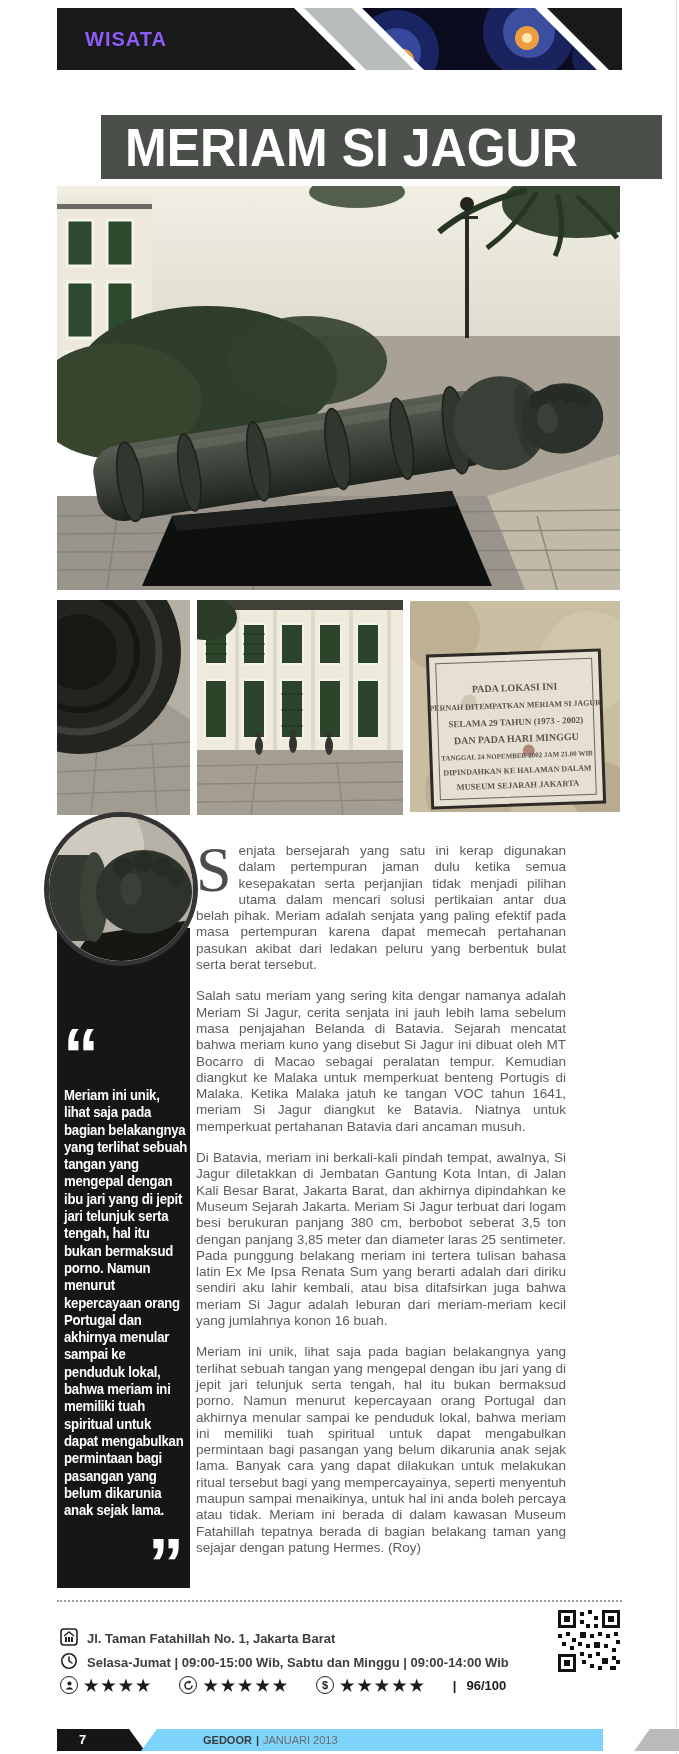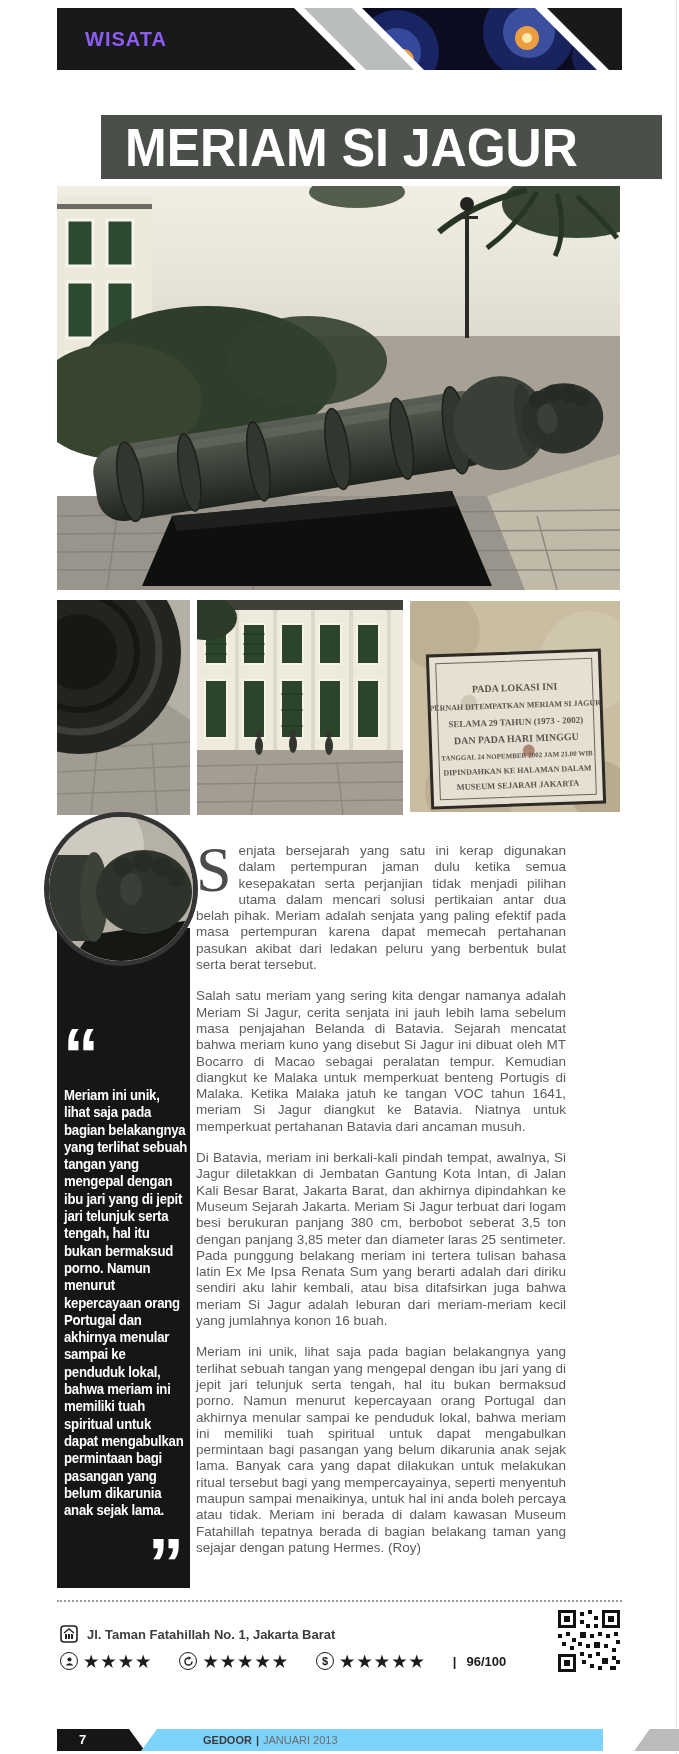--- a/index.html
+++ b/index.html
@@ -42,21 +42,21 @@
   
   .body-col{position:absolute;left:196px;top:843px;width:370px;color:#5b5c5e;font-size:13.5px;
         line-height:16.3px;text-align:justify;}
   .body-col p{margin:0 0 15px 0;}
   .dropcap{float:left;font-family:"Liberation Serif",serif;font-size:64px;line-height:49px;
         padding:2px 7px 0 0;color:#4c4c4e;}
 
   
   .dotline{position:absolute;left:57px;top:1600px;width:565px;border-top:2px dotted #9b9b9b;}
   .info{position:absolute;left:60px;top:1622px;width:500px;color:#3e3e40;font-size:13px;font-weight:bold;}
-  .info-row{display:flex;align-items:center;height:24px;}
+  .info-row{display:flex;align-items:flex-end;height:24px;}
   .info-ico{width:18px;height:18px;margin-right:9px;flex:0 0 auto;}
   .ratings{display:flex;align-items:center;height:26px;margin-top:2px;}
   .rate-ico{width:18px;height:18px;border:1.6px solid #1c1c1c;border-radius:50%;display:inline-flex;
         align-items:center;justify-content:center;font-size:11px;font-weight:bold;color:#1c1c1c;
         box-sizing:border-box;margin-right:6px;}
   .stars{font-size:16px;letter-spacing:3px;color:#1c1c1c;margin-right:26px;}
   .score-sep{margin:0 10px 0 0;color:#1c1c1c;}
   .score{color:#1c1c1c;}
   .qr{position:absolute;left:556px;top:1608px;width:66px;height:66px;}
 
@@ -320,20 +320,27 @@
   <div class="info">
     <div class="info-row">
       <svg class="info-ico" viewBox="0 0 18 18">
         <rect x="1" y="1" width="16" height="16" rx="3" fill="none" stroke="#222" stroke-width="1.6"></rect>
         <path d="M4 8 L9 4 L14 8" fill="none" stroke="#222" stroke-width="1.4"></path>
         <rect x="5" y="9" width="2" height="5" fill="#222"></rect>
         <rect x="8" y="9" width="2" height="5" fill="#222"></rect>
         <rect x="11" y="9" width="2" height="5" fill="#222"></rect>
       </svg>
       <span>Jl. Taman Fatahillah No. 1, Jakarta Barat</span>
+    </div>
+    <div class="info-row">
+      <svg class="info-ico" viewBox="0 0 18 18">
+        <circle cx="9" cy="9" r="7.2" fill="none" stroke="#222" stroke-width="1.6"></circle>
+        <path d="M9 5 L9 9 L12 11" fill="none" stroke="#222" stroke-width="1.5" stroke-linecap="round"></path>
+      </svg>
+      <span>Selasa-Jumat | 09:00-15:00 Wib, Sabtu dan Minggu | 09:00-14:00 Wib</span>
     </div>
     <div class="ratings">
       <span class="rate-ico">
         <svg viewBox="0 0 14 14" width="11" height="11">
           <circle cx="7" cy="4.5" r="2.6" fill="#1c1c1c"></circle>
           <path d="M2 12 Q7 6.5 12 12 Z" fill="#1c1c1c"></path>
         </svg>
       </span>
       <span class="stars">★★★★</span>
       <span class="rate-ico">

